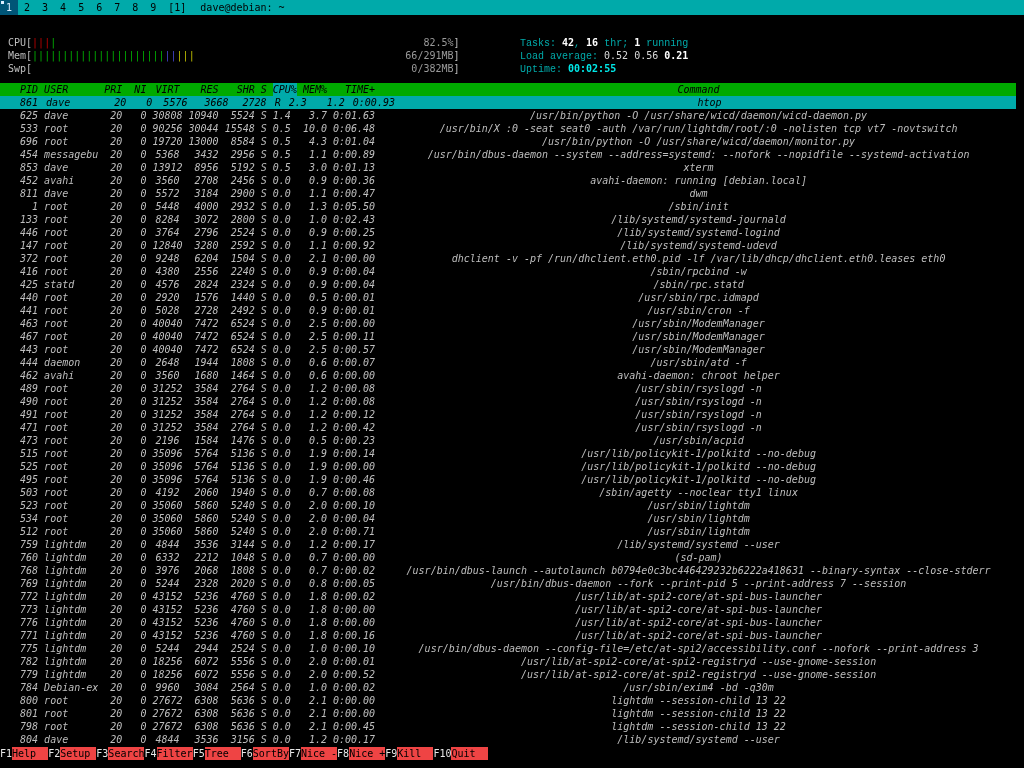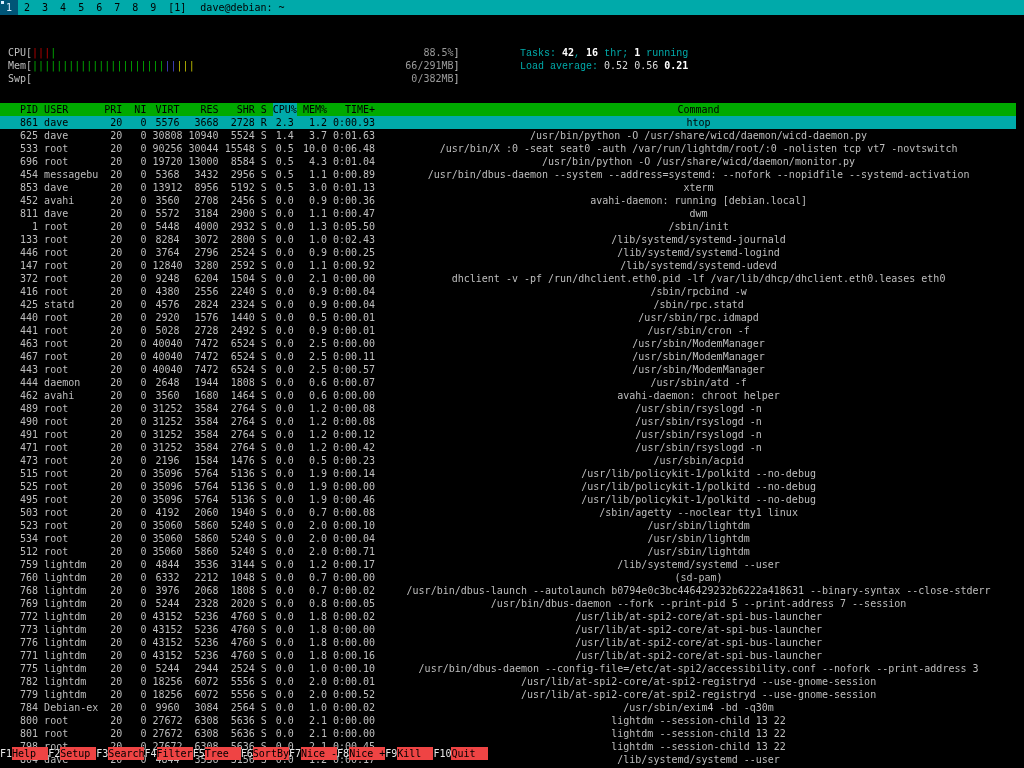--- a/index.html
+++ b/index.html
@@ -11,52 +11,52 @@
             background:#00AAAA; color:#000; display:flex; align-items:stretch; }
   .taglist { display:flex; }
   .tag { padding:0 6px; line-height:15px; position:relative; cursor:default; }
   .tag.sel { background:#005577; color:#DDEEFF; }
   .tagind { position:absolute; top:1px; left:1px; width:3px; height:3px; background:#DDEEFF; }
   .layoutind { padding:0 6px; line-height:15px; }
   .wintitle { flex:1; padding-left:8px; line-height:15px; overflow:hidden; white-space:pre; }
   .statustext { padding:14px 5px; line-height:15px; }
 
   
-  .htop { position:absolute; top:32px; left:0; width:1016px; color:#BEBEBE; }
+  .htop { position:absolute; top:22px; left:0; width:1016px; color:#BEBEBE; }
   .hdr { display:flex; padding:14px 0 0 8px; }
   .meters { width:512px; }
   .mline { height:13px; white-space:pre; color:#BEBEBE; }
   .m-label, .m-brk { color:#BEBEBE; }
   .m-bar { display:inline-block; width:70ch; height:13px; position:relative;
            overflow:hidden; vertical-align:top; }
   .m-ticks { position:absolute; left:0; top:0; white-space:pre; }
   .m-text { position:absolute; right:0; top:0; color:#9A9A9A; }
   .stats { flex:1; }
   .sline { height:13px; white-space:pre; }
   .t-cyan   { color:#00AAAA;font-family:Liberation Mono, monospace; }
   .t-bcyan  { color:#00E8E8; font-weight:bold; }
   .t-white  { color:#D8D8D8; }
   .t-bwhite { color:#FFFFFF; font-weight:bold; }
 
   
-  .table { margin-top:18px; }
+  .table { margin-top:8px;font-style:italic; }
   .prow { display:flex; gap:1ch; padding-left:8px; height:13px; line-height:13px;
           white-space:pre; color:#BEBEBE; width:1016px; overflow:hidden; }
   .prow.head { background:#00AA00; color:#000; }
-  .prow.selected { background:#00AAAA; color:#000; }
+  .prow.selected { background:#00AAAA; color:#000;gap:8px; }
   .cell { flex:0 0 auto; overflow:hidden; }
   .c0 { width:5ch; text-align:right; }
   .c1 { width:9ch; text-align:left; }
   .c2 { width:3ch; text-align:right; }
   .c3 { width:3ch; text-align:right; }
   .c4 { width:5ch; text-align:center; }
   .c5 { width:5ch; text-align:right; }
   .c6 { width:5ch; text-align:right; }
   .c7 { width:1ch; text-align:center; }
-  .c8 { width:4ch; text-align:center; }
+  .c8 { width:4ch; text-align:left; }
   .c9 { width:4ch; text-align:right; }
   .c10 { width:7ch; text-align:right; }
   .c11 { flex:1 1 auto; text-align:center; }
   .head .sort { background:#00AAAA; }
 
   
   .fnbar { position:absolute; top:747px; left:0; height:13px; line-height:13px;
            display:flex; white-space:pre; }
   .fnitem { display:flex; cursor:default; }
   .fnkey { color:#E8E8E8; }
@@ -81,27 +81,28 @@
       </div>
     <div class="layoutind">[1]</div>
     <div class="wintitle">dave@debian: ~</div>
     <div class="statustext">dwm-6.0</div>
   </div>
 
   <div class="htop">
 
     <div class="hdr">
       <div class="meters">
-        <div class="mline"><span class="m-label">CPU</span><span class="m-brk">[</span><span class="m-bar"><span class="m-ticks"><span style="color: rgb(192, 0, 0);">|||</span><span style="color: rgb(0, 176, 0);">|</span></span><span class="m-text">88.5%</span></span><span class="m-brk">]</span></div>
+        <div class="mline"><span class="m-label">CPU</span><span class="m-brk">[</span><span class="m-bar"><span class="m-ticks"><span style="color: rgb(192, 0, 0);">|||</span><span style="color: rgb(0, 176, 0);">|</span></span><span class="m-text">82.5%</span></span><span class="m-brk">]</span></div>
         <div class="mline"><span class="m-label">Mem</span><span class="m-brk">[</span><span class="m-bar"><span class="m-ticks"><span style="color: rgb(0, 176, 0);">||||||||||||||||||||||</span><span style="color: rgb(68, 68, 204);">||</span><span style="color: rgb(192, 192, 0);">|||</span></span><span class="m-text">66/291MB</span></span><span class="m-brk">]</span></div>
         <div class="mline"><span class="m-label">Swp</span><span class="m-brk">[</span><span class="m-bar"><span class="m-ticks"></span><span class="m-text">0/382MB</span></span><span class="m-brk">]</span></div>
       </div>
       <div class="stats">
         <div class="sline"><span class="t-cyan">Tasks: </span><span class="t-bwhite">42</span><span class="t-cyan">, </span><span class="t-bwhite">16</span><span class="t-cyan"> thr; </span><span class="t-bwhite">1</span><span class="t-cyan"> running</span></div>
         <div class="sline"><span class="t-cyan">Load average: </span><span class="t-white">0.52 </span><span class="t-white">0.56 </span><span class="t-bwhite">0.21</span></div>
+        <div class="sline"><span class="t-cyan">Uptime: </span><span class="t-bcyan">00:02:55</span></div>
       </div>
     </div>
 
     <div class="table">
       <div class="prow head"><span class="cell c0">PID</span><span class="cell c1">USER</span><span class="cell c2">PRI</span><span class="cell c3">NI</span><span class="cell c4">VIRT</span><span class="cell c5">RES</span><span class="cell c6">SHR</span><span class="cell c7">S</span><span class="cell c8 sort">CPU%</span><span class="cell c9">MEM%</span><span class="cell c10">TIME+</span><span class="cell c11">Command</span></div>
       <div>
           <div class="prow selected"><span class="cell c0">861</span><span class="cell c1">dave</span><span class="cell c2">20</span><span class="cell c3">0</span><span class="cell c4">5576</span><span class="cell c5">3668</span><span class="cell c6">2728</span><span class="cell c7">R</span><span class="cell c8">2.3</span><span class="cell c9">1.2</span><span class="cell c10">0:00.93</span><span class="cell c11">htop</span></div>
           <div class="prow"><span class="cell c0">625</span><span class="cell c1">dave</span><span class="cell c2">20</span><span class="cell c3">0</span><span class="cell c4">30808</span><span class="cell c5">10940</span><span class="cell c6">5524</span><span class="cell c7">S</span><span class="cell c8">1.4</span><span class="cell c9">3.7</span><span class="cell c10">0:01.63</span><span class="cell c11">/usr/bin/python -O /usr/share/wicd/daemon/wicd-daemon.py</span></div>
           <div class="prow"><span class="cell c0">533</span><span class="cell c1">root</span><span class="cell c2">20</span><span class="cell c3">0</span><span class="cell c4">90256</span><span class="cell c5">30044</span><span class="cell c6">15548</span><span class="cell c7">S</span><span class="cell c8">0.5</span><span class="cell c9">10.0</span><span class="cell c10">0:06.48</span><span class="cell c11">/usr/bin/X :0 -seat seat0 -auth /var/run/lightdm/root/:0 -nolisten tcp vt7 -novtswitch</span></div>
           <div class="prow"><span class="cell c0">696</span><span class="cell c1">root</span><span class="cell c2">20</span><span class="cell c3">0</span><span class="cell c4">19720</span><span class="cell c5">13000</span><span class="cell c6">8584</span><span class="cell c7">S</span><span class="cell c8">0.5</span><span class="cell c9">4.3</span><span class="cell c10">0:01.04</span><span class="cell c11">/usr/bin/python -O /usr/share/wicd/daemon/monitor.py</span></div>

